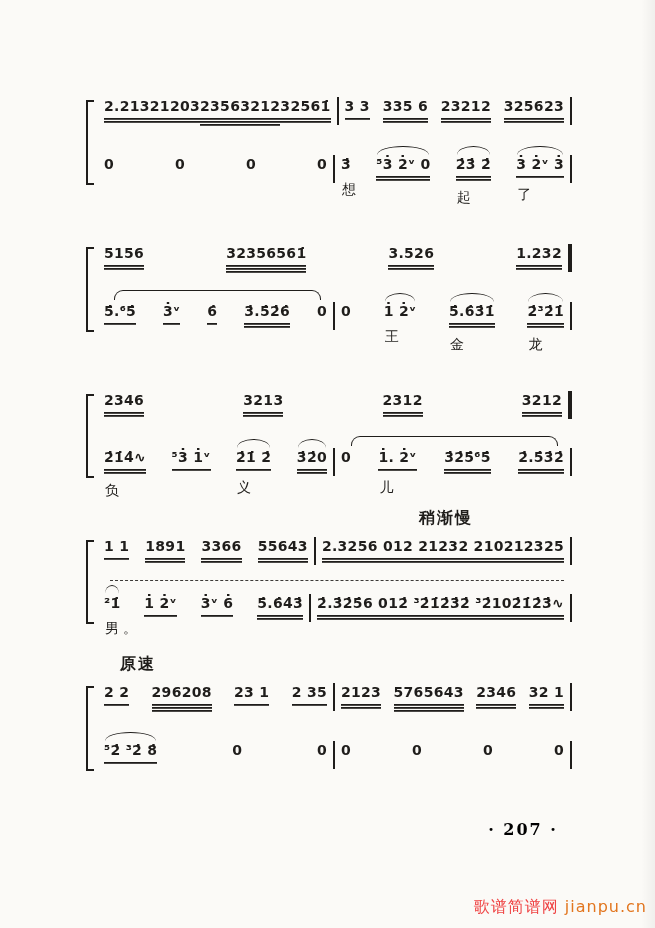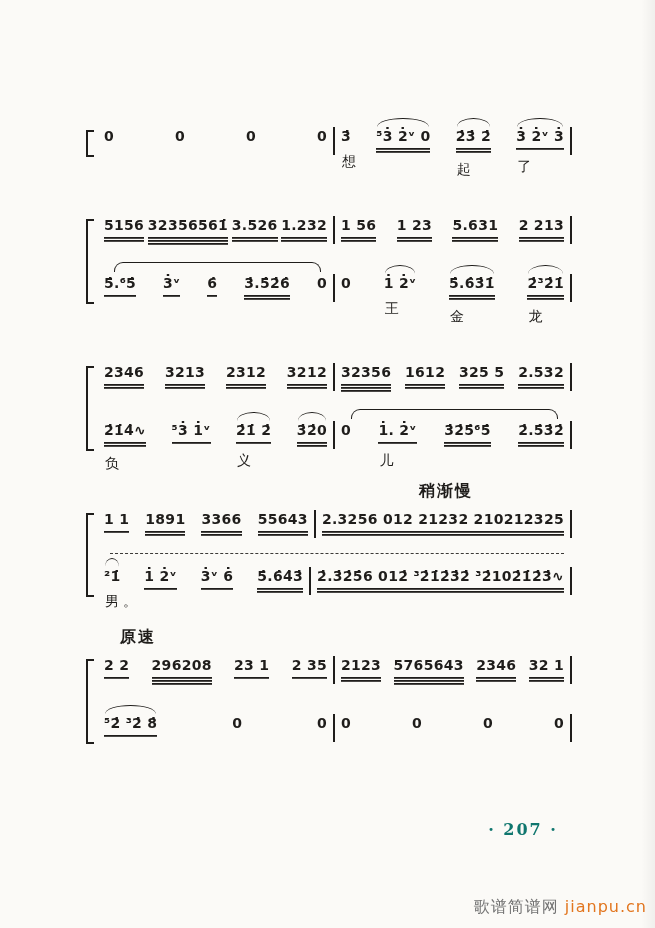--- a/index.html
+++ b/index.html
@@ -56,34 +56,50 @@
     position:absolute; top:calc(100% + 8px); left:1px;
     font-size:14px; font-weight:500; letter-spacing:4px; white-space:nowrap;
   }
   .tempo{
     position:absolute; bottom:calc(100% + 12px); left:16px;
     font-size:16px; font-weight:bold; letter-spacing:2px; white-space:nowrap;
   }
   .page-number{
     position:absolute; left:478px; top:820px; width:90px; text-align:center;
     font-family:"DejaVu Serif", serif; font-weight:bold; font-size:16px;
-    letter-spacing:2px; color:#0f766e;
+    letter-spacing:2px; color:#000000;
   }
   .watermark{
     position:absolute; right:8px; bottom:10px; font-size:16px; letter-spacing:1px;
   }
-  .wm-cn{color:#737373;}
+  .wm-cn{color:#ef4444;}
   .wm-url{color:#e2761f; margin-left:6px; cursor:pointer;}
 </style>
 </head>
 <body>
 
 <div class="page">
   <div class="score" id="score">
       <div class="system">
+        <div class="stave instrumental">
+          <div class="measure">
+            <span class="group u2">2.213</span>
+            <span class="group u2">21203</span>
+            <span class="group u3">23563212</span>
+            <span class="group u2">32561̇</span>
+          </div>
+          <span class="bar"></span>
+          <div class="measure">
+            <span class="group u1">3 3</span>
+            <span class="group u2">335 6</span>
+            <span class="group u2">23212</span>
+            <span class="group u2">325623</span>
+          </div>
+          <span class="bar"></span>
+        </div>
         <div class="stave vocal">
           <div class="measure">
             <span class="group u0">0</span>
             <span class="group u0">0</span>
             <span class="group u0">0</span>
             <span class="group u0">0</span>
           </div>
           <span class="bar"></span>
           <div class="measure">
             <span class="group u0">3̇<span class="lyric">想</span></span>
@@ -96,26 +112,20 @@
       </div>
       <div class="system">
         <div class="stave instrumental">
           <div class="measure">
             <span class="group u2">5156</span>
             <span class="group u3">32356561̇</span>
             <span class="group u2">3.526</span>
             <span class="group u2">1.232</span>
           </div>
           <span class="bar"></span>
-          <div class="measure">
-            <span class="group u2">1 56</span>
-            <span class="group u2">1 23</span>
-            <span class="group u2">5.631</span>
-            <span class="group u2">2 213</span>
-          </div>
           <span class="bar"></span>
         </div>
         <div class="stave vocal">
           <div class="measure mslur">
             <span class="group u1">5̇.⁶5̇</span>
             <span class="group u1">3̇ᵛ</span>
             <span class="group u1">6̇</span>
             <span class="group u2">3̇.5̇2̇6̇</span>
             <span class="group u0">0</span>
           </div>
@@ -131,26 +141,20 @@
       </div>
       <div class="system">
         <div class="stave instrumental">
           <div class="measure">
             <span class="group u2">2346</span>
             <span class="group u2">3213</span>
             <span class="group u2">2312</span>
             <span class="group u2">3212</span>
           </div>
           <span class="bar"></span>
-          <div class="measure">
-            <span class="group u3">32356</span>
-            <span class="group u2">1612</span>
-            <span class="group u2">325 5</span>
-            <span class="group u2">2.532</span>
-          </div>
           <span class="bar"></span>
         </div>
         <div class="stave vocal">
           <div class="measure">
             <span class="group u2">2̇1̇4̇∿<span class="lyric">负</span></span>
             <span class="group u1">⁵3̇ 1̇ᵛ</span>
             <span class="group u1 slur">2̇1̇ 2̇<span class="lyric">义</span></span>
             <span class="group u2 slur">3̇2̇0</span>
           </div>
           <span class="bar"></span>

